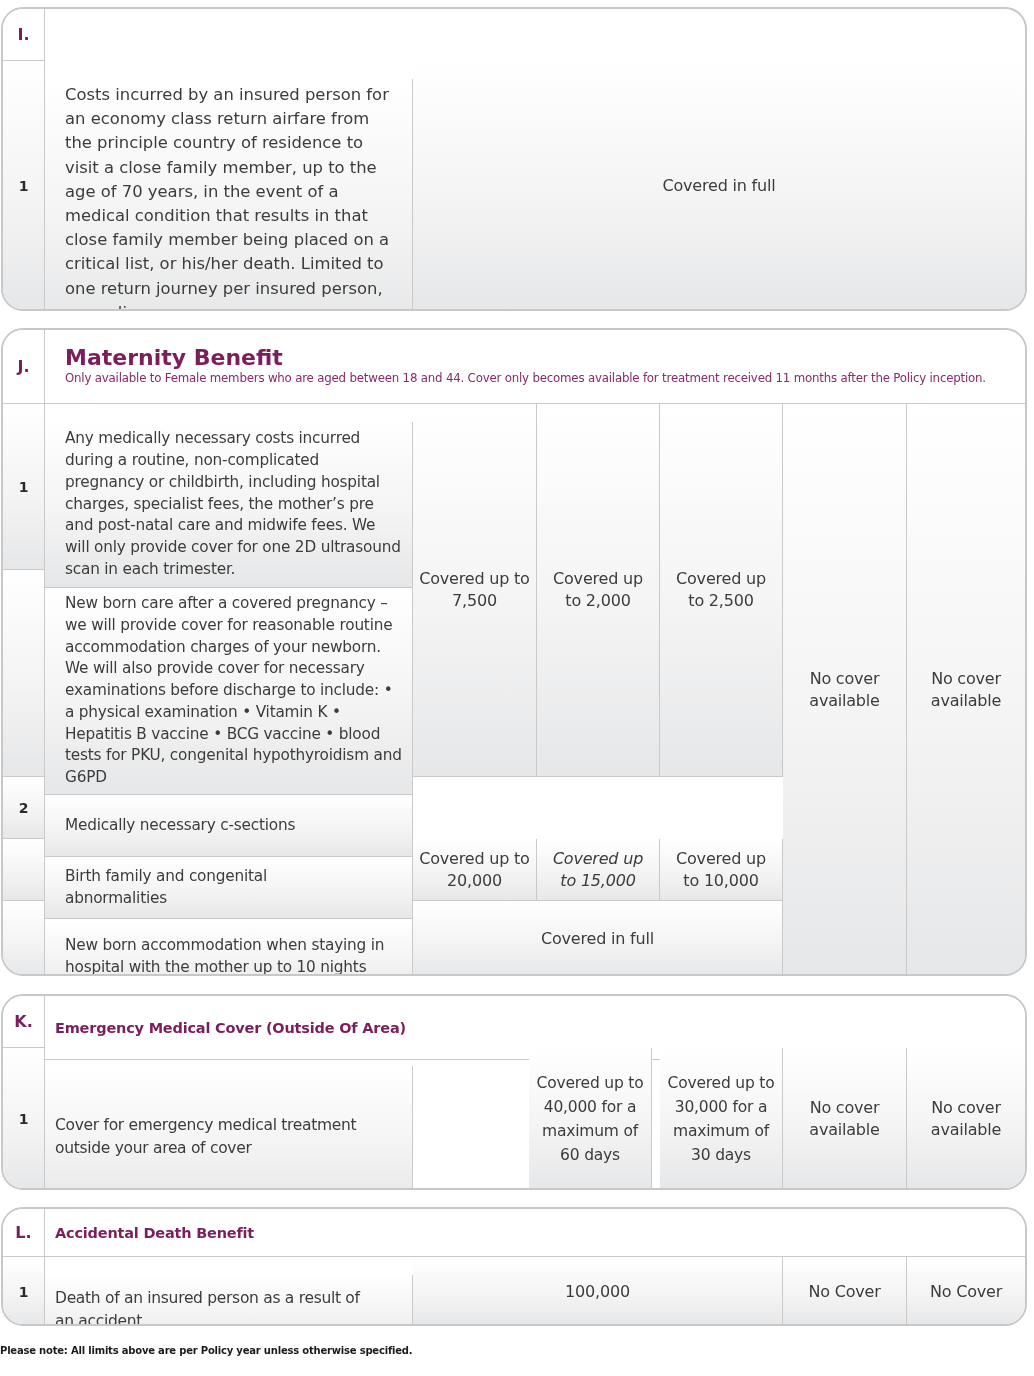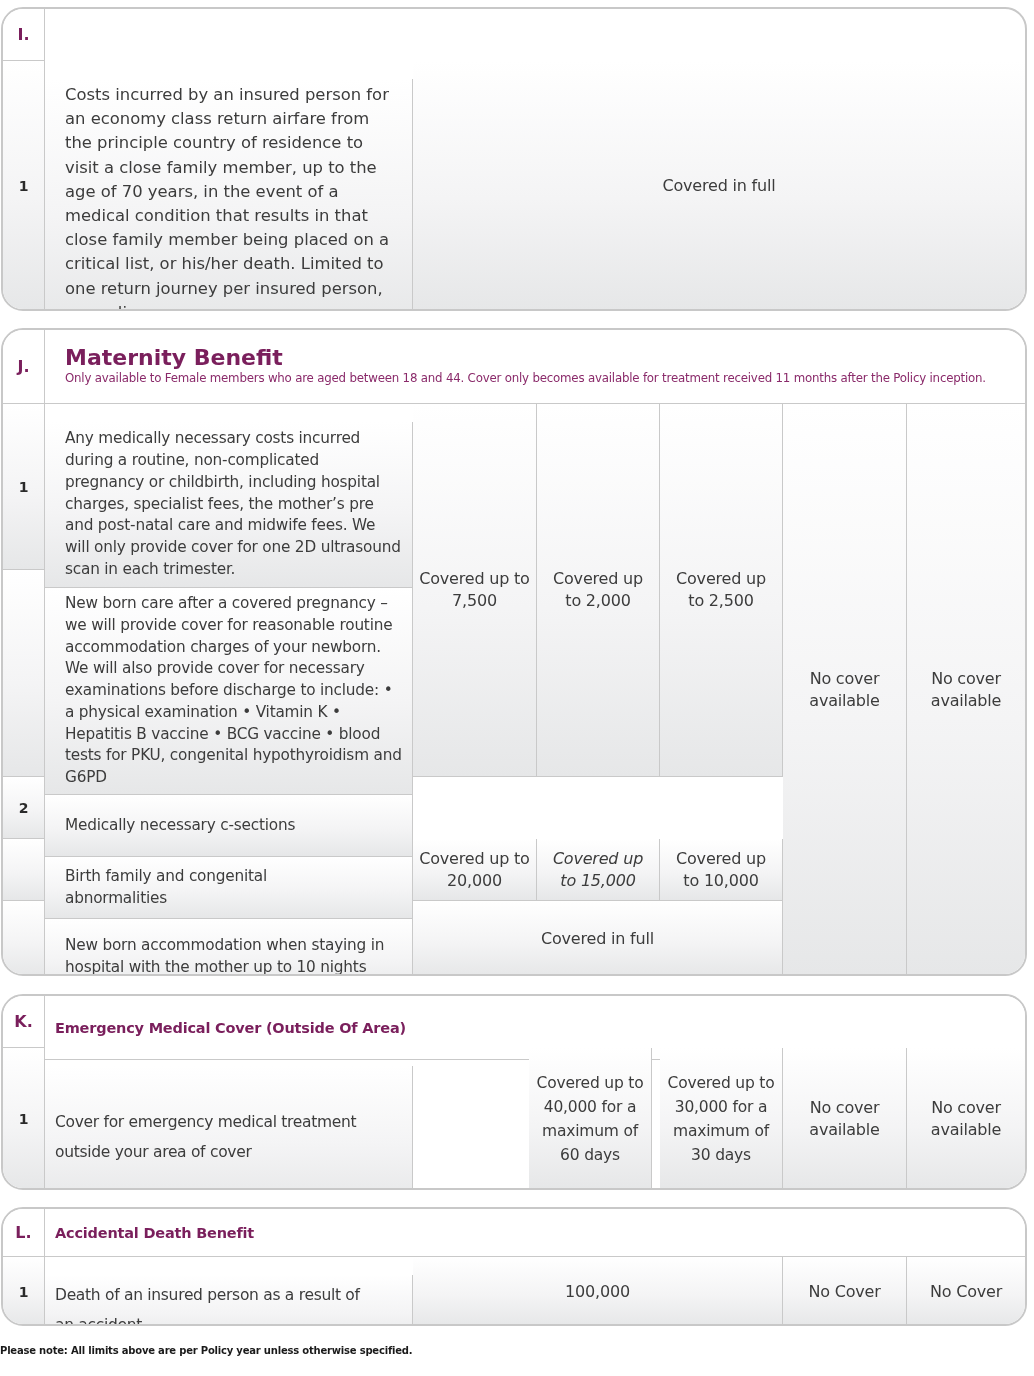--- a/index.html
+++ b/index.html
@@ -19,21 +19,21 @@
     font-size: 16px; line-height: 22px; color: #3c3c3c;
   }
   .cell.hdr { background: #ffffff; }
   .cell.noright { border-right: none; }
   .cell.nobottom { border-bottom: none; }
   .cell.center { justify-content: center; text-align: center; }
   .cell.num { justify-content: center; font-weight: bold; font-size: 14px; color: #2a2a2a; }
   .cell.letter { justify-content: center; font-weight: bold; font-size: 16px; color: #7a1f5c; }
   .cell.desc { padding: 0 10px 0 20px; margin-top: 18px; }
   .cell.desc.tight { font-size: 15.3px; line-height: 21.8px; letter-spacing: -0.2px; }
-  .cell.desc.cond { font-size: 15.5px; line-height: 30px; letter-spacing: -0.3px; padding-left: 20px; }
+  .cell.desc.cond { font-size: 15.5px; line-height: 23px; letter-spacing: -0.3px; padding-left: 20px; }
   .title { font-weight: bold; color: #7a1f5c; font-size: 16.5px; }
   .title.small { font-size: 14.5px; letter-spacing: -0.2px; }
   .hdr-wrap { padding: 0 20px; display: flex; flex-direction: column; justify-content: center; }
   .subtitle { color: #8a2a6a; font-size: 11.8px; line-height: 18px; letter-spacing: -0.2px; }
   .val { padding: 0 6px; font-size: 16px; line-height: 22px; letter-spacing: -0.2px; }
   .val.sm { font-size: 15.5px; line-height: 24px; }
 
   .note {
     position: absolute; left: 0; top: 1345px;
     font-size: 10px; font-weight: bold; color: #1a1a1a; letter-spacing: -0.2px;

